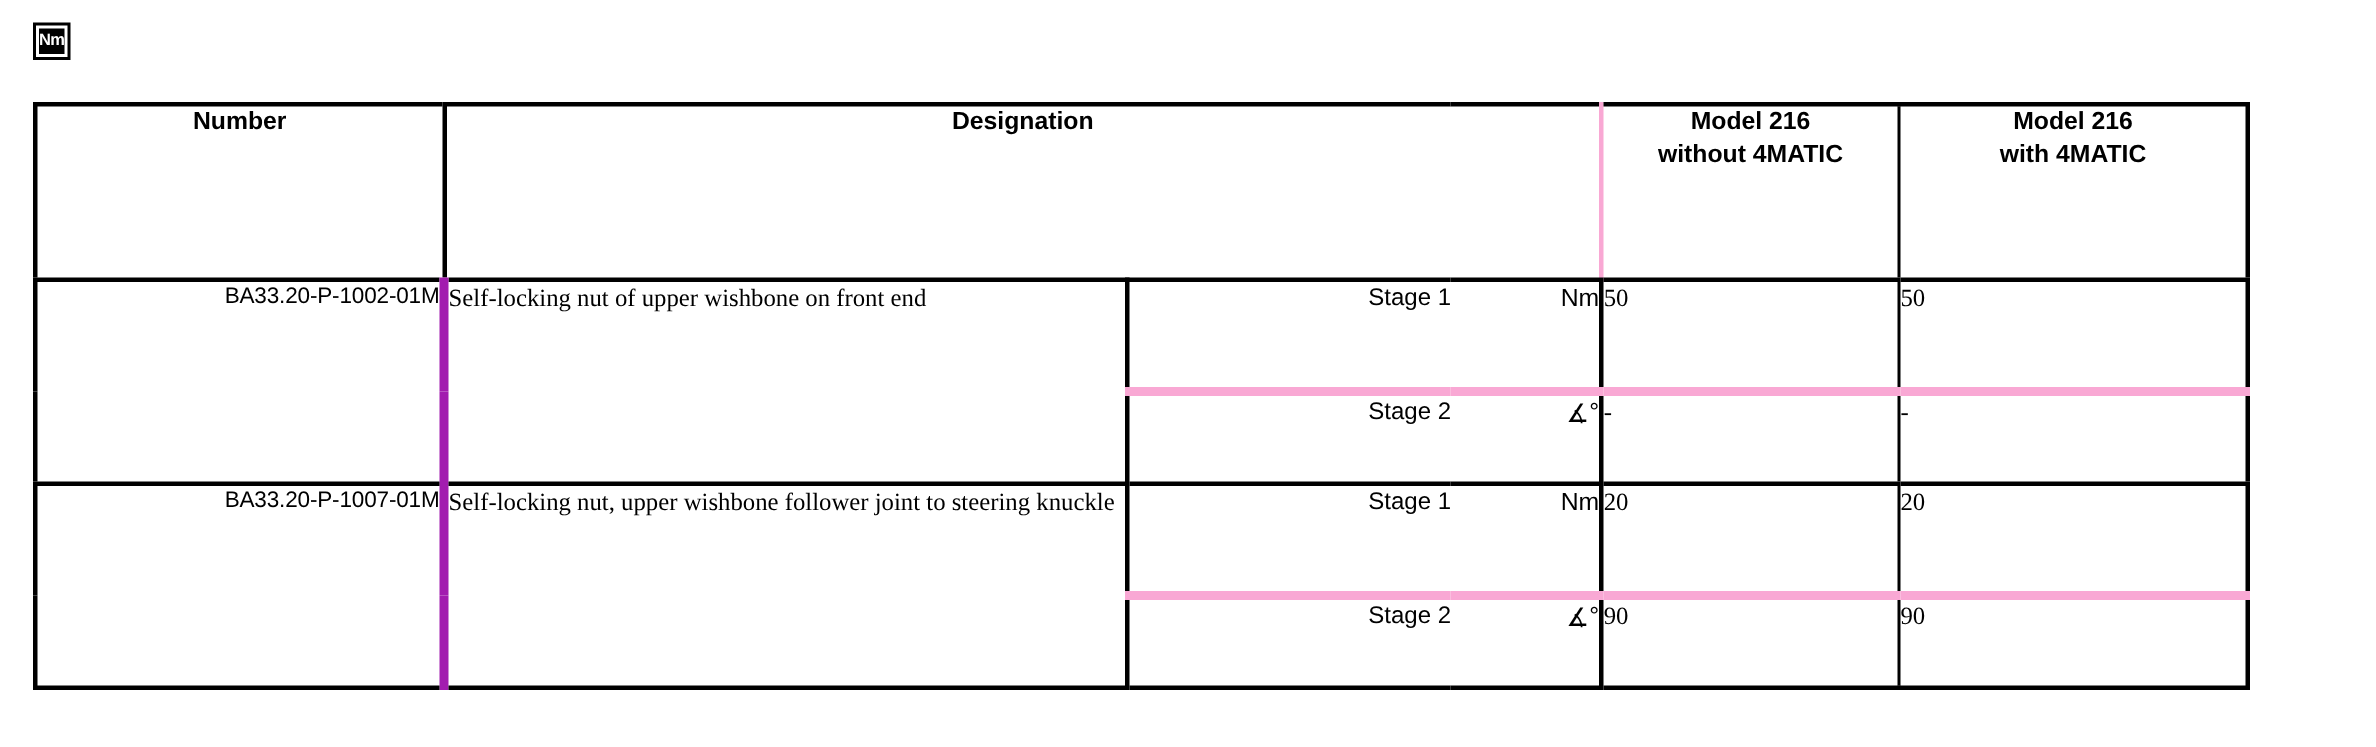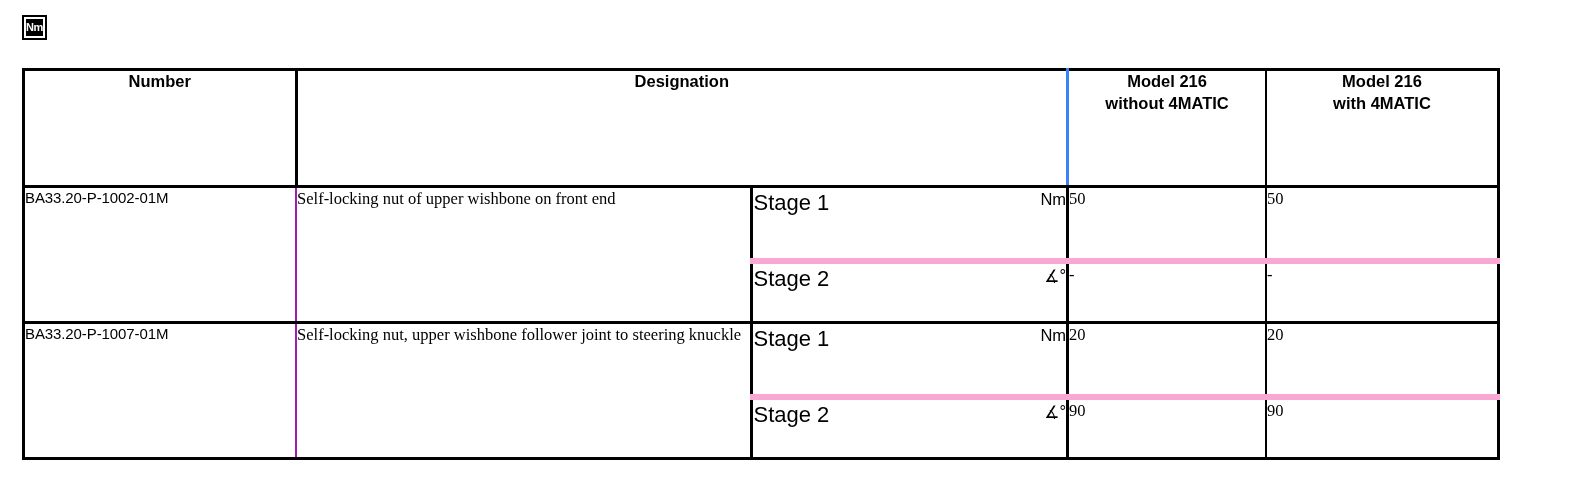--- a/index.html
+++ b/index.html
@@ -92,50 +92,51 @@
     height: 117px;
     border-bottom: 3px solid #000000;
     font-size: 16.5px;
     font-weight: bold;
     line-height: 1.33;
     padding: 9px 0 0 10px;
     box-sizing: border-box;
     white-space: pre-line;
   }
   .hdr-number { border-right: 3px solid #000000; }
-  .hdr-desig  { border-right: 3px solid #3b82f6; }
+  .hdr-desig  { border-right: 3px solid #f9a8d4; }
   .hdr-val1   { border-right: 2px solid #000000; }
 
   
   .cell-number {
-    border-right: 2px solid #a21caf;
+    border-right: 6px solid #a21caf;
     font-size: 15px;
     line-height: 1.35;
     padding: 8px 0 0 10px;
     box-sizing: border-box;
     letter-spacing: -0.1px;
     white-space: nowrap;
+    text-align: right;
   }
   .cell-desig {
     border-right: 0;
     font-size: 16.5px;
     line-height: 1.38;
     padding: 8px 14px 0 10px;
     box-sizing: border-box;
     font-family: Liberation Serif, serif;
   }
   .cell-desig-left-rule {
     border-left: 3px solid #000000;
   }
   .cell-stage {
-    font-size: 22px;
+    font-size: 16px;
     line-height: 1.35;
     padding: 8px 0 0 0;
     box-sizing: border-box;
-    text-align: left;
+    text-align: right;
   }
   .cell-unit {
     font-size: 16.5px;
     line-height: 1.35;
     padding: 8px 12px 0 0;
     box-sizing: border-box;
     text-align: right;
     border-right: 3px solid #000000;
   }
   .cell-val {

